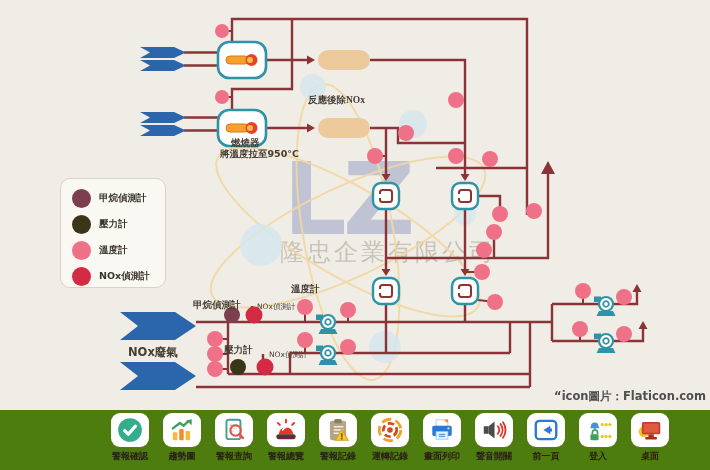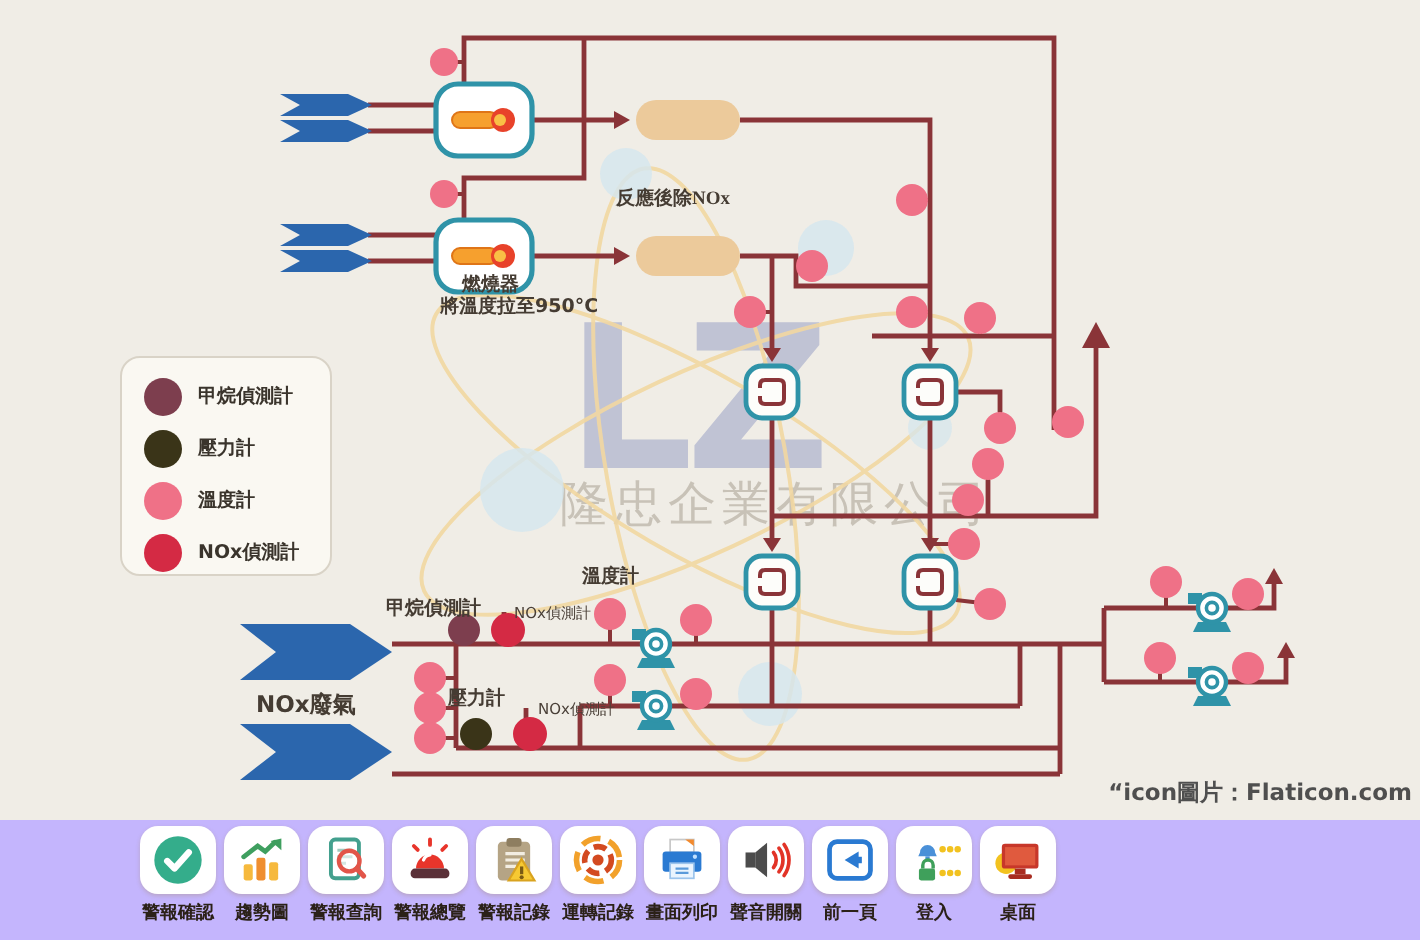--- a/index.html
+++ b/index.html
@@ -19,22 +19,22 @@
   
   .legend{position:absolute;left:60px;top:178px;width:106px;height:110px;z-index:2;
           background:#faf8f2;border:1.5px solid #d9d3c7;border-radius:10px;box-sizing:border-box;
           padding:6px 0 0 11px;}
   .legend-row{display:flex;align-items:center;height:26px;}
   .legend-dot{width:19px;height:19px;border-radius:50%;flex:0 0 19px;}
   .legend-label{margin-left:8px;font-size:9.5px;font-weight:bold;color:#3a342c;white-space:nowrap;}
   
   .credit{position:absolute;right:4px;top:389px;z-index:3;font-size:11.5px;font-weight:bold;color:#4f4f4f;}
   
-  .toolbar{position:absolute;left:0;top:410px;width:710px;height:60px;background:#c4b5fd;z-index:4;
-           display:flex;align-items:flex-start;padding-left:70px;box-sizing:border-box;gap:4px;}
+  .toolbar{position:absolute;left:0;top:410px;width:710px;height:60px;background:#4d7c0f;z-index:4;
+           display:flex;align-items:flex-start;padding-left:70px;box-sizing:border-box;gap:14px;justify-content:center;}
   .tb-btn{width:38px;display:flex;flex-direction:column;align-items:center;margin-top:3px;cursor:pointer;}
   .tile{width:38px;height:34px;background:#ffffff;border-radius:9px;display:flex;align-items:center;
         justify-content:center;box-shadow:0 1px 2px rgba(150,120,40,.25);}
   .tile svg{display:block;}
   .tb-label{margin-top:3px;font-size:9px;font-weight:bold;color:#2b2118;white-space:nowrap;}
 </style>
 </head>
 <body>
 
 <div class="screen">

